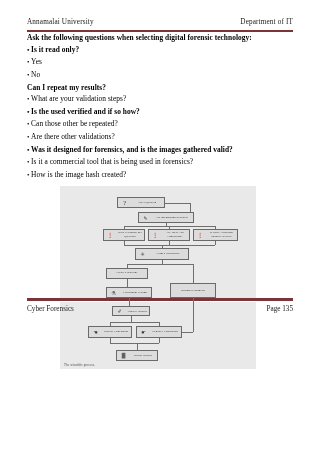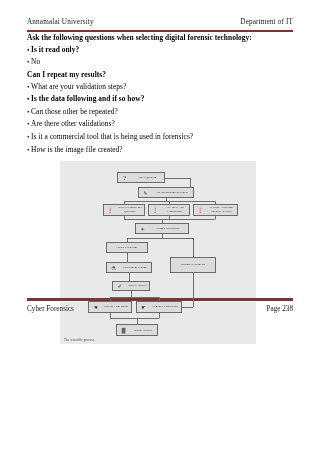--- a/index.html
+++ b/index.html
@@ -156,28 +156,30 @@
 
   <div class="header">
     <span>Annamalai University</span>
     <span>Department of IT</span>
   </div>
   <div class="header-rule"></div>
 
   <div class="content" id="body-lines">
       <div class="line bold"><span>Ask the following questions when selecting digital forensic technology:</span></div>
       <div class="line bold bullet"><span class="dot">•</span><span>Is it read only?</span></div>
+      <div class="line bullet"><span class="dot">•</span><span>Yes</span></div>
       <div class="line bullet"><span class="dot">•</span><span>No</span></div>
       <div class="line bold"><span>Can I repeat my results?</span></div>
       <div class="line bullet"><span class="dot">•</span><span>What are your validation steps?</span></div>
-      <div class="line bold bullet"><span class="dot">•</span><span>Is the data following and if so how?</span></div>
+      <div class="line bold bullet"><span class="dot">•</span><span>Is the used verified and if so how?</span></div>
       <div class="line bullet"><span class="dot">•</span><span>Can those other be repeated?</span></div>
       <div class="line bullet"><span class="dot">•</span><span>Are there other validations?</span></div>
+      <div class="line bold bullet"><span class="dot">•</span><span>Was it designed for forensics, and is the images gathered valid?</span></div>
       <div class="line bullet"><span class="dot">•</span><span>Is it a commercial tool that is being used in forensics?</span></div>
-      <div class="line bullet"><span class="dot">•</span><span>How is the image file created?</span></div>
+      <div class="line bullet"><span class="dot">•</span><span>How is the image hash created?</span></div>
     </div>
 
   <div class="figure">
     <div class="chart" id="flowchart">
         <div class="node" style="left: 57px; top: 11.0431px; width: 48px; height: 11.0431px;">
           <span class="glyph" style="font-size: 7px;">?</span>
           <span class="ntext">Ask a Question</span>
         </div>
         <div class="node" style="left: 78px; top: 26.0302px; width: 56px; height: 11.0431px;">
           <span class="glyph" style="font-size: 5px;">✎</span>
@@ -254,17 +256,17 @@
         <div class="ln lh" style="left: 50px; top: 156.97px; width: 49px;"></div>
         <div class="ln lv" style="left: 77px; top: 156.97px; height: 6.31034px;"></div>
       </div>
     <div class="fig-caption">The scientific process.</div>
   </div>
 
   <div class="footer-wrap">
     <div class="footer-rule"></div>
     <div class="footer">
       <span>Cyber Forensics</span>
-      <span>Page 238</span>
+      <span>Page 135</span>
     </div>
   </div>
 
 </div>
 
 </body></html>

